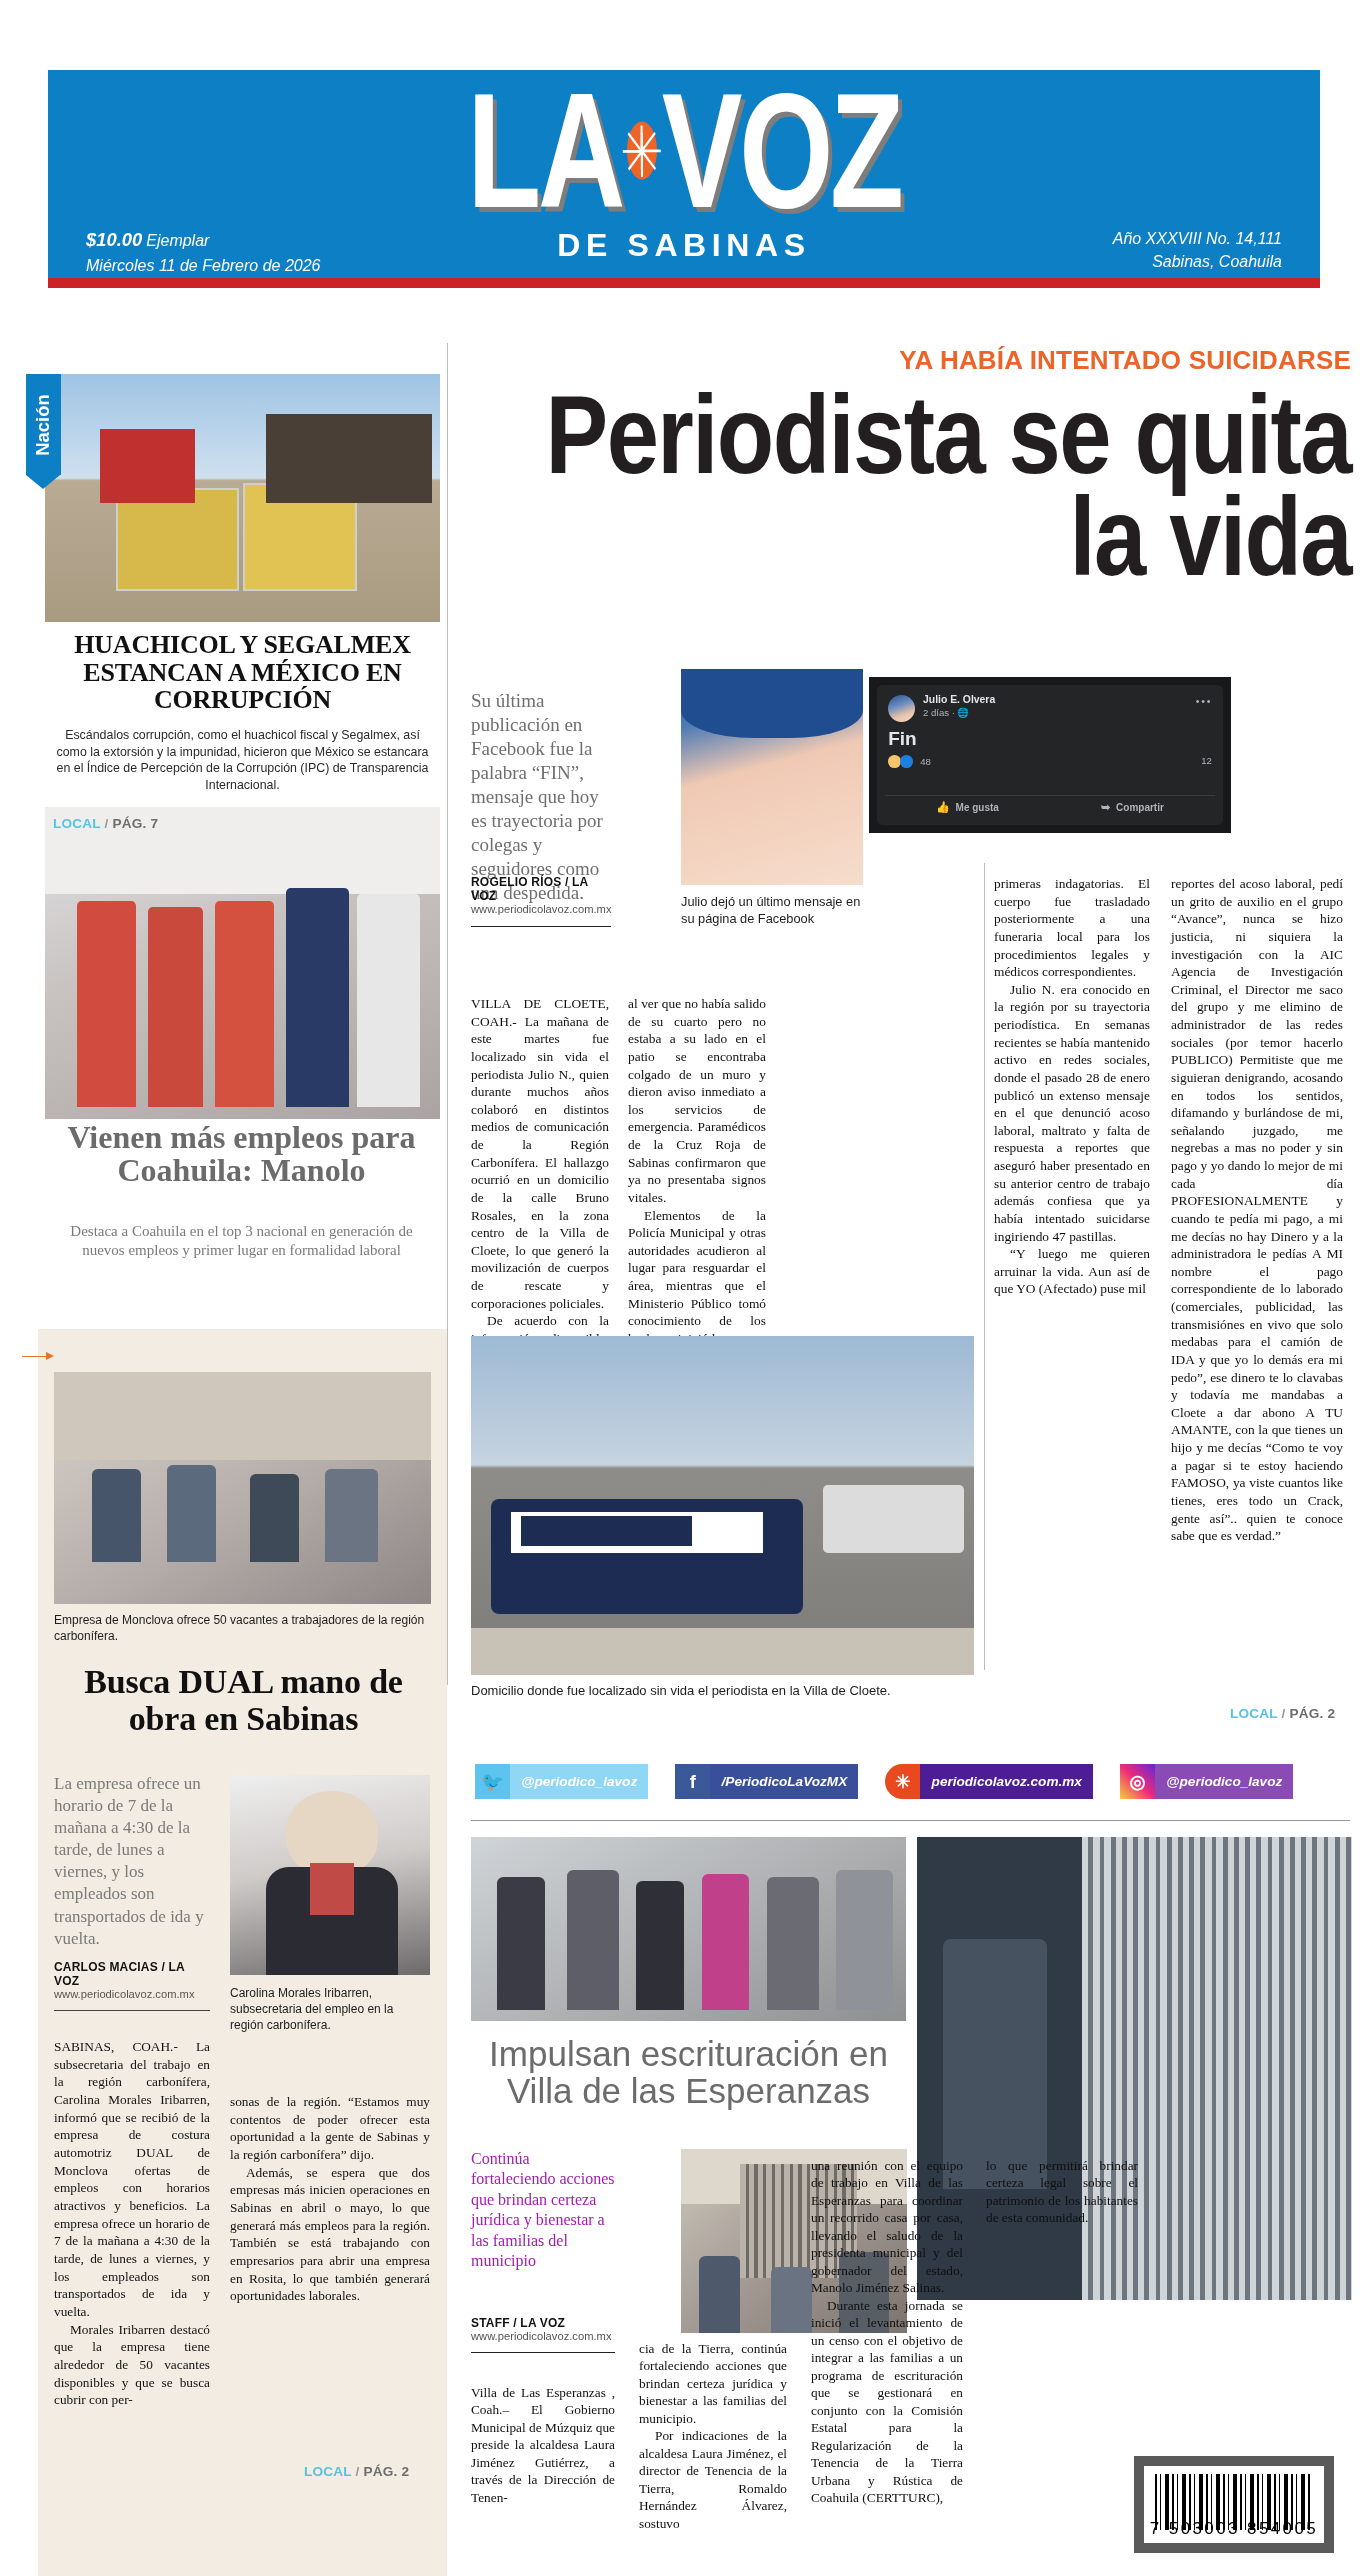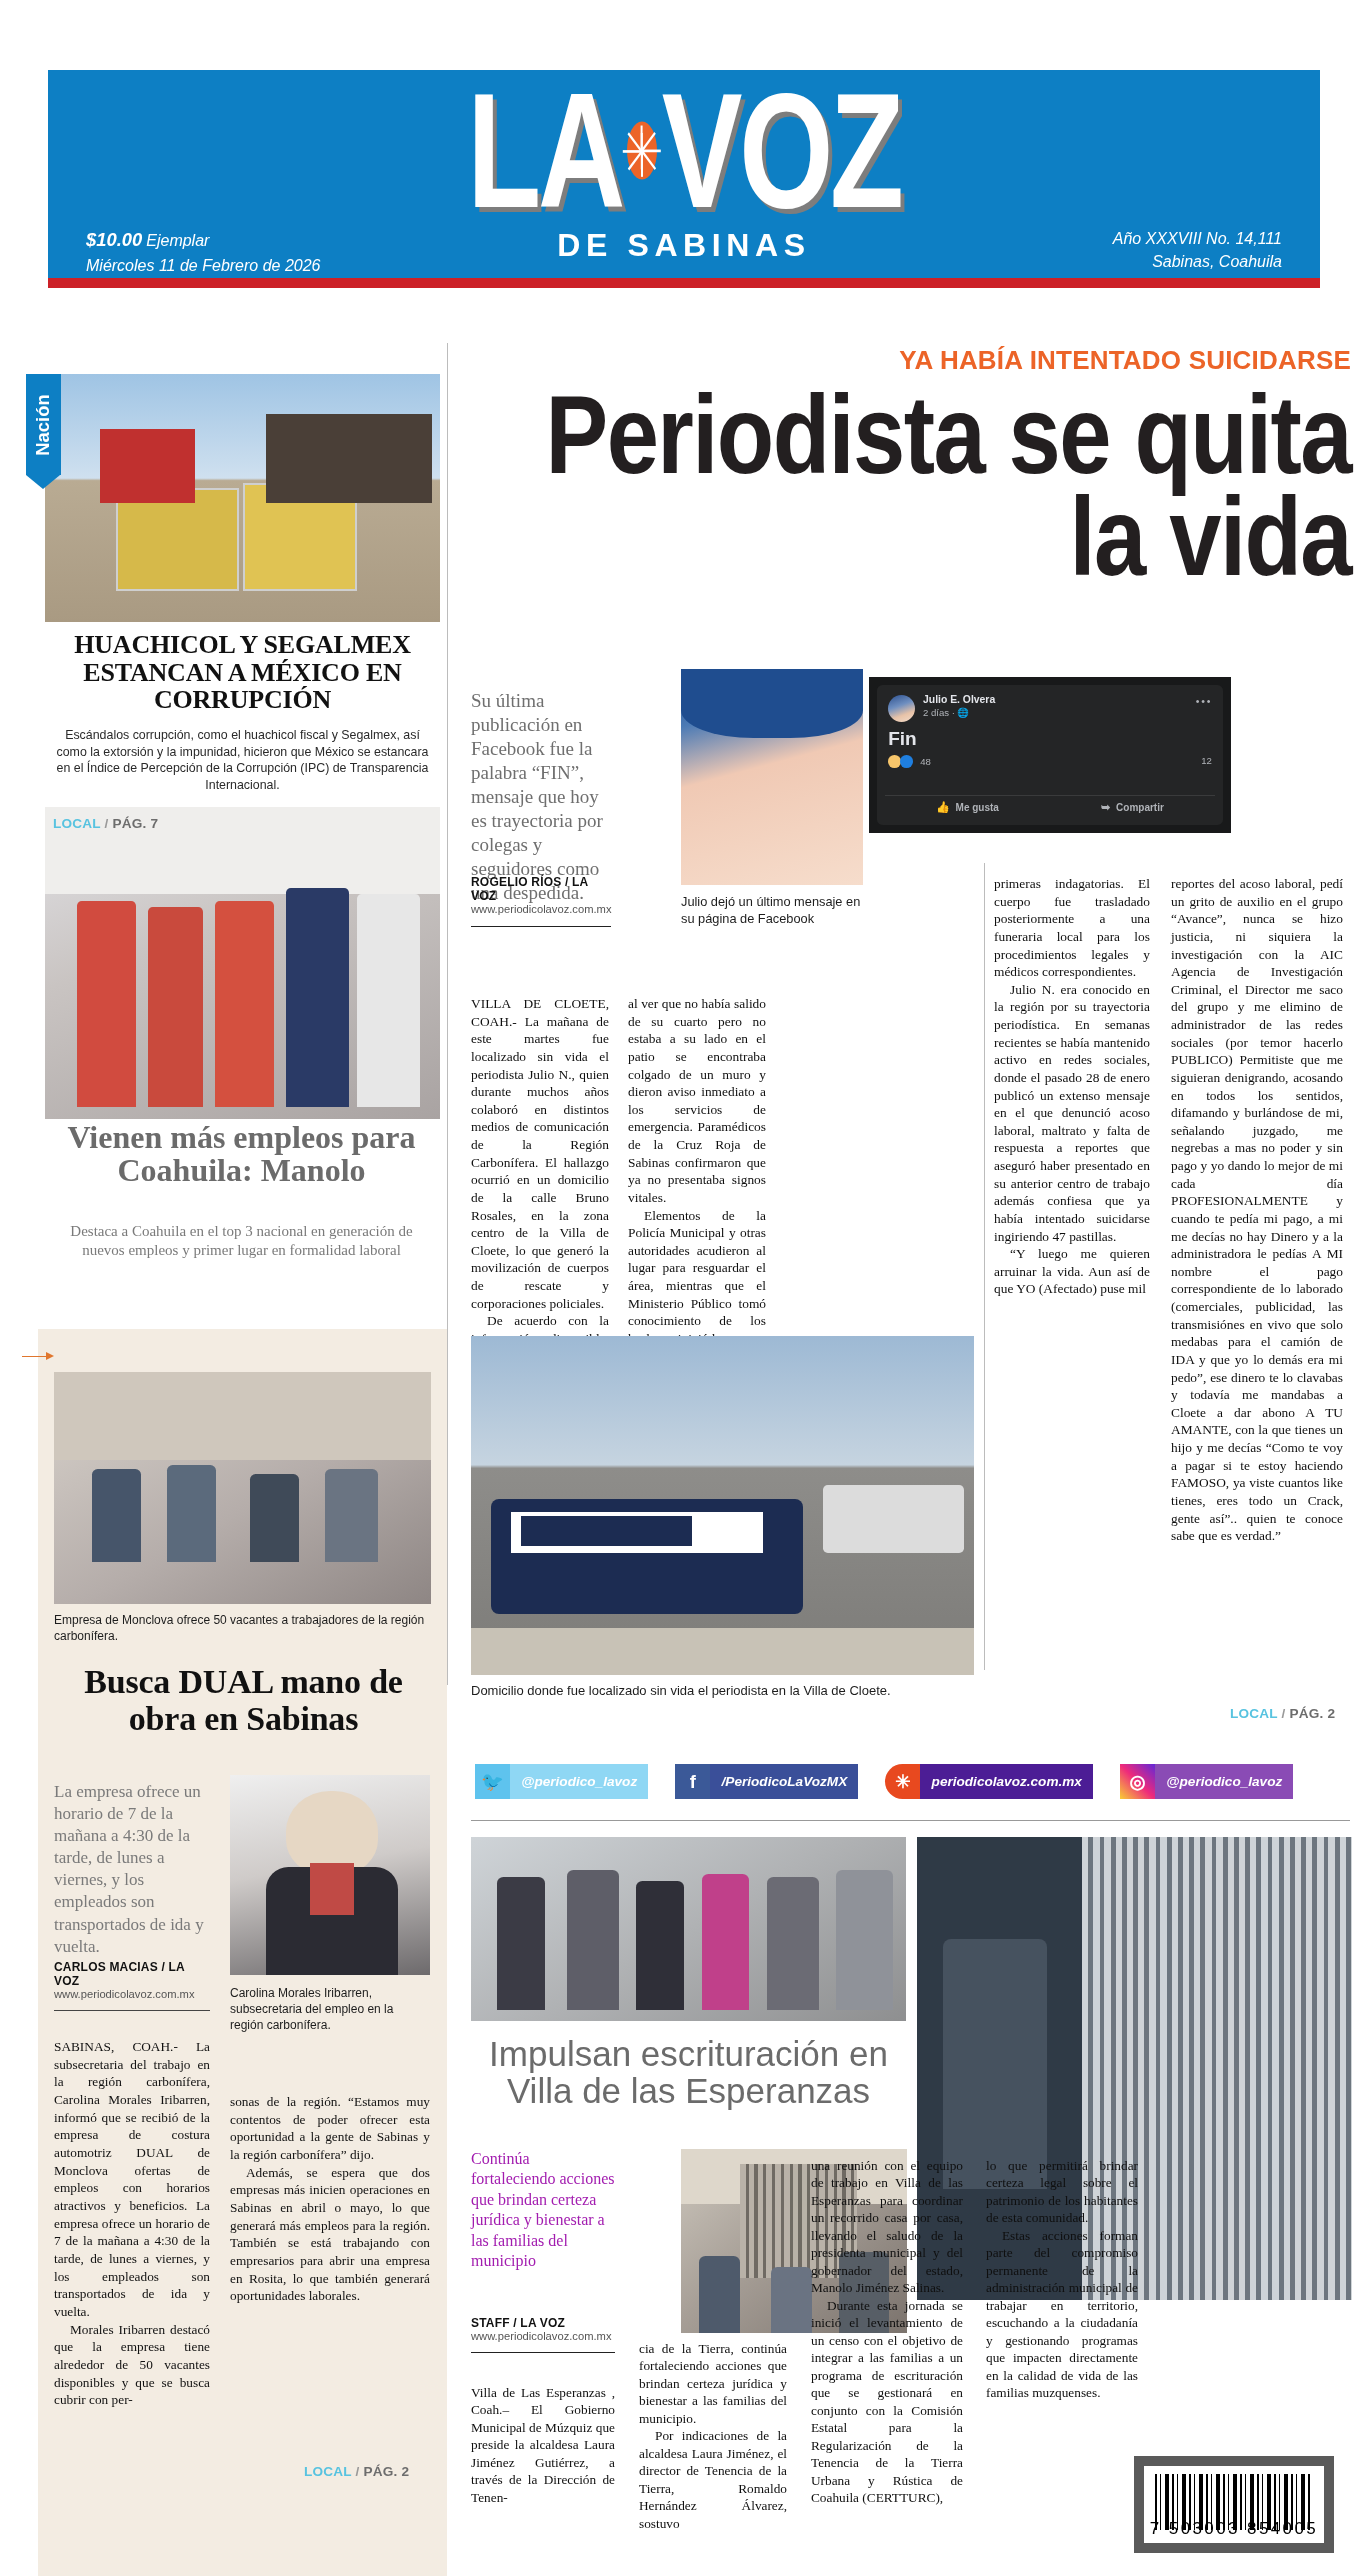--- a/index.html
+++ b/index.html
@@ -256,21 +256,21 @@
     <div style="position:absolute;left:0;top:0;width:100%;height:38%;background:#cfc7bc;"></div>
     <div style="position:absolute;left:10%;top:42%;width:13%;height:40%;background:#46556a;border-radius:5.6px 5.6px 0 0;"></div>
     <div style="position:absolute;left:30%;top:40%;width:13%;height:42%;background:#5b6a7c;border-radius:5.6px 5.6px 0 0;"></div>
     <div style="position:absolute;left:52%;top:44%;width:13%;height:38%;background:#3f4a58;border-radius:5.6px 5.6px 0 0;"></div>
     <div style="position:absolute;left:72%;top:42%;width:14%;height:40%;background:#6a7482;border-radius:5.6px 5.6px 0 0;"></div>
   </div>
   <div class="caption-sans" style="position:absolute;left:54px;top:1613px;width:377px;">Empresa de Monclova ofrece 50 vacantes a trabajadores de la región carbonífera.</div>
 
   <div class="deck-serif" style="position:absolute;left:48px;top:1663px;width:391px;font-size:34px;line-height:1.1;">Busca DUAL mano de obra en Sabinas</div>
 
-  <div class="sub-serif-gray" style="position:absolute;left:54px;top:1773px;width:156px;text-align:left;font-size:17px;line-height:1.3;margin-top:8px;">La empresa ofrece un horario de 7 de la mañana a 4:30 de la tarde, de lunes a viernes, y los empleados son transportados de ida y vuelta.</div>
+  <div class="sub-serif-gray" style="position:absolute;left:54px;top:1773px;width:156px;text-align:left;font-size:17px;line-height:1.3;">La empresa ofrece un horario de 7 de la mañana a 4:30 de la tarde, de lunes a viernes, y los empleados son transportados de ida y vuelta.</div>
 
   <div class="photo portrait" style="position:absolute;left:230px;top:1775px;width:200px;height:200px;">
     <div style="position:absolute;left:28%;top:8%;width:46%;height:42%;background:#e6d7c4;border-radius:48% 48% 42% 42%;"></div>
     <div style="position:absolute;left:18%;top:46%;width:66%;height:56%;background:#2b2b33;border-radius:22.4px 22.4px 0 0;"></div>
     <div style="position:absolute;left:40%;top:44%;width:22%;height:26%;background:#c04a45;"></div>
   </div>
 
   <div style="position:absolute;left:54px;top:1960px;width:156px;">
     <div class="byline">CARLOS MACIAS / LA VOZ</div>
     <div class="byurl">www.periodicolavoz.com.mx</div>
@@ -432,21 +432,20 @@
   </div>
   <div class="bot-body" style="position:absolute;left:471px;top:2384px;width:144px;">
     <p class="first">Villa de Las Esperanzas , Coah.– El Gobierno Municipal de Múzquiz que preside la alcaldesa Laura Jiménez Gutiérrez, a través de la Dirección de Tenen-</p>
   </div>
   <div class="bot-body" style="position:absolute;left:811px;top:2157px;width:152px;">
     <p class="first">una reunión con el equipo de trabajo en Villa de las Esperanzas para coordinar un recorrido casa por casa, llevando el saludo de la presidenta municipal y del gobernador del estado, Manolo Jiménez Salinas.</p>
     <p>Durante esta jornada se inició el levantamiento de un censo con el objetivo de integrar a las familias a un programa de escrituración que se gestionará en conjunto con la Comisión Estatal para la Regularización de la Tenencia de la Tierra Urbana y Rústica de Coahuila (CERTTURC),</p>
   </div>
   <div class="bot-body" style="position:absolute;left:986px;top:2157px;width:152px;">
     <p class="first">lo que permitirá brindar certeza legal sobre el patrimonio de los habitantes de esta comunidad.</p>
-    <p>Estas acciones forman parte del compromiso permanente de la administración municipal de trabajar en territorio, escuchando a la ciudadanía y gestionando programas que impacten directamente en la calidad de vida de las familias muzquenses.</p>
   </div>
 
   <div class="barcode">
     <div class="bc-in">
       <div class="bc-bars"></div>
       <div class="bc-num">7 503003 854005</div>
     </div>
   </div>
 
 </div>

